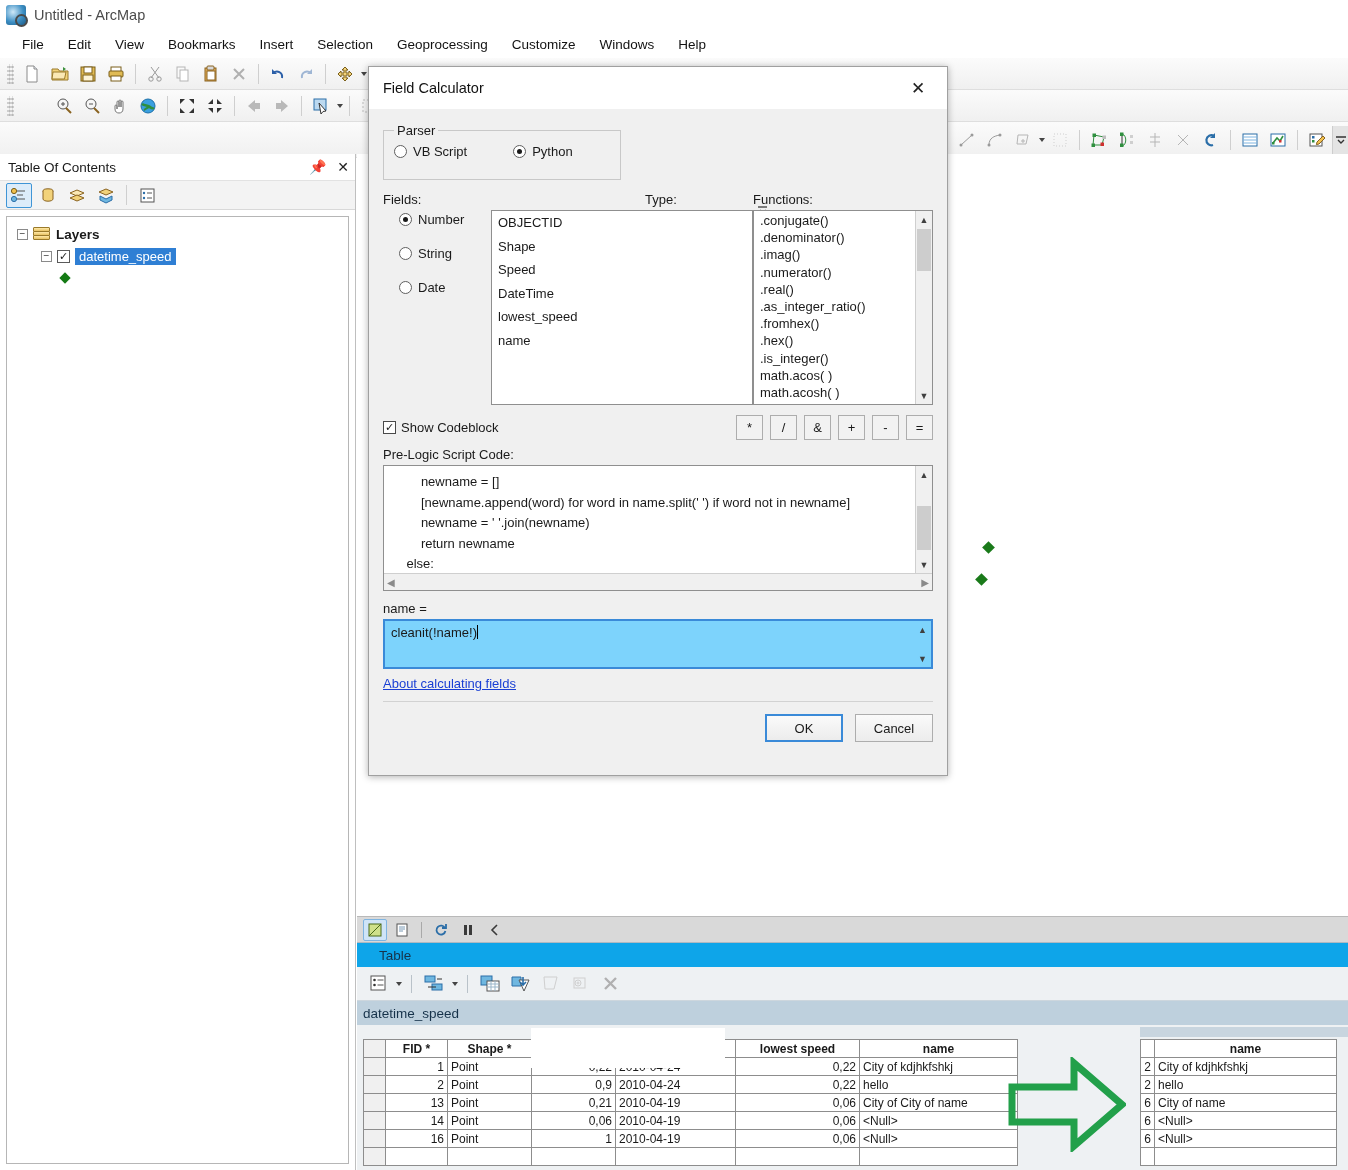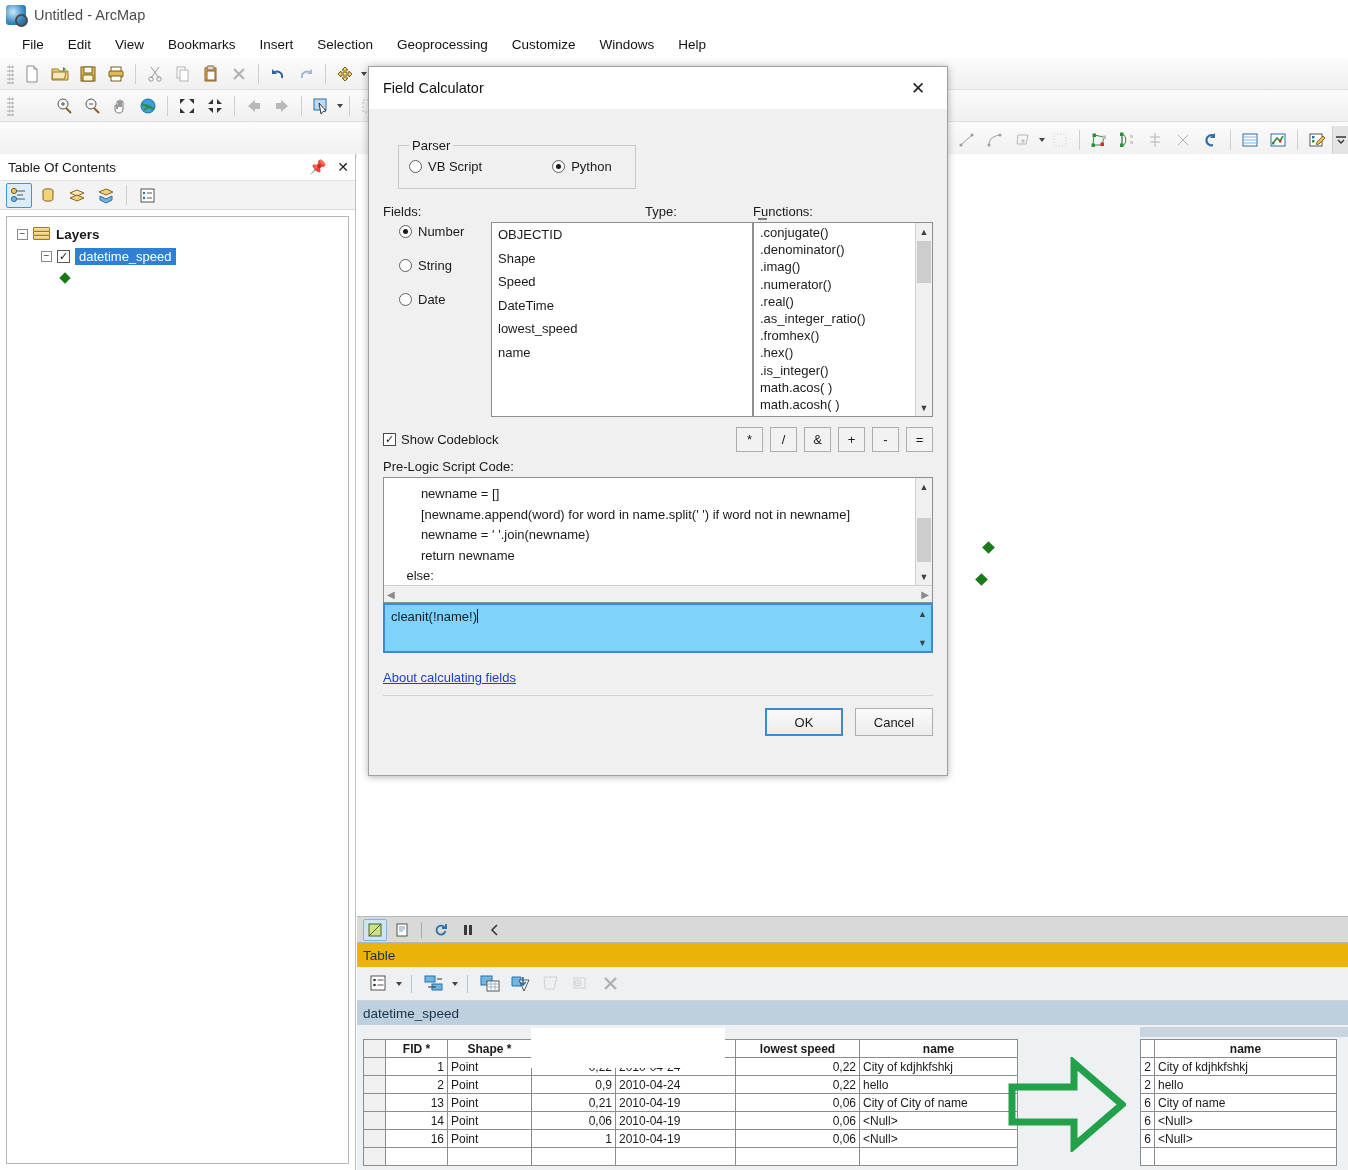--- a/index.html
+++ b/index.html
@@ -103,22 +103,22 @@
              background:#d9d9d9; border-top:1px solid #b9b9b9; display:flex;
              align-items:center; padding-left:6px; gap:3px; }
   #dfstrip .b { width:24px;height:22px;display:flex;align-items:center;justify-content:center;
                 border:1px solid transparent;border-radius:2px;}
   #dfstrip .b.on { border-color:#7fb4e0; background:#cfe4f7; }
   #dfstrip .sep { width:1px;height:16px;background:#a9a9a9;margin:0 4px; }
 
   
   #tablepanel { position:absolute; left:357px; right:0; top:788px; bottom:0;
                 background:#eef1f3; border-top:1px solid #aeb9c2; }
-  #tabletitle { height:24px; background:#eab308; display:flex; align-items:center;
-                padding-left:6px; font-size:13.5px; color:#16324a; }
+  #tabletitle { height:24px; background:#0ea5e9; display:flex; align-items:center;
+                padding-left:22px; font-size:13.5px; color:#16324a; }
   #tabletools { height:34px; background:#eef1f3; display:flex; align-items:center;
                 padding-left:8px; gap:4px; border-bottom:1px solid #cdd6dd;}
   #tabletools .b { width:26px;height:26px;display:flex;align-items:center;justify-content:center; }
   #tabletools .sep { width:1px;height:18px;background:#b9c2c9;margin:0 5px; }
   #tabname { height:24px; display:flex; align-items:center; padding-left:6px;
              background:#bed0dd; font-size:13.5px; color:#16324a; }
   #gridwrap { position:absolute; left:6px; right:0; top:96px; bottom:0; }
   table.grid { border-collapse:collapse; font-size:12px; table-layout:fixed; }
   table.grid th, table.grid td {
     border:1px solid #8d8d8d; height:18px; padding:0 3px; background:#fff;
@@ -146,24 +146,24 @@
     background:#f0f0f0; border:1px solid #a0a0a0;
     box-shadow:0 1px 7px rgba(0,0,0,.30);
   }
   #dlg-title { height:42px; background:#ffffff; display:flex; align-items:center;
                padding:0 8px 0 14px; }
   #dlg-title .t { font-size:14.5px; color:#111; }
   #dlg-close { margin-left:auto; width:42px;height:30px; display:flex;
                align-items:center; justify-content:center; font-size:17px; color:#222; }
   #dlg-body { position:absolute; left:0; right:0; top:42px; bottom:0; padding:14px; }
 
-  fieldset.parser { border:1px solid #c8c8c8; margin:15px; padding:6px 10px 14px 10px;
+  fieldset.parser { border:1px solid #c8c8c8; margin:0; padding:6px 10px 20px 10px;
                     width:238px; }
   fieldset.parser legend { font-size:13px; padding:0 3px; }
-  .radio-row { display:flex; align-items:center; gap:70px; }
+  .radio-row { display:flex; align-items:center; gap:46px; }
   .rb { display:flex; align-items:center; gap:6px; font-size:13px; }
   .circle { width:13px;height:13px;border:1px solid #5f5f5f;border-radius:50%;
             background:#fff; position:relative; flex:0 0 auto;}
   .circle.on::after { content:""; position:absolute; left:3px; top:3px; width:5px;height:5px;
                       border-radius:50%; background:#1a1a1a; }
 
   .lbl { font-size:13px; margin:0 0 3px 0; }
   .listbox { background:#fff; border:1px solid #8f8f8f; overflow:hidden; position:relative; }
   .listbox .item { padding:1px 6px; font-size:13px; line-height:21.5px; white-space:nowrap; }
   .vscroll { position:absolute; right:0; top:0; bottom:0; width:17px;
@@ -878,29 +878,30 @@
         <div class="ar">▲</div>
         <div class="thumb" style="top:40px; height:44px;"></div>
         <div class="ar bot">▼</div>
       </div>
       <div class="hscroll">
         <span>◀</span>
         <span>▶</span>
       </div>
     </div>
 
+    <div class="lbl" style="margin-top:10px;">name =</div>
     <div class="exprbox">
       <div class="txt"><span>cleanit(!name!)</span><span class="caretbar"></span></div>
       <div class="vscroll" style="border-left:none; background:transparent;">
         <div class="ar">▲</div>
         <div class="ar bot">▼</div>
       </div>
     </div>
 
-    <div style="display:flex; align-items:center; margin-top:17px;">
+    <div style="display:flex; align-items:center; margin-top:7px;">
       <a class="link" href="#">About calculating fields</a>
     </div>
 
     <hr class="sepline">
 
     <div style="display:flex; justify-content:flex-end; gap:12px; margin-top:12px;">
       <div class="btn primary" style="width:78px;height:28px">OK</div>
       <div class="btn" style="width:78px;height:28px">Cancel</div>
     </div>
 

